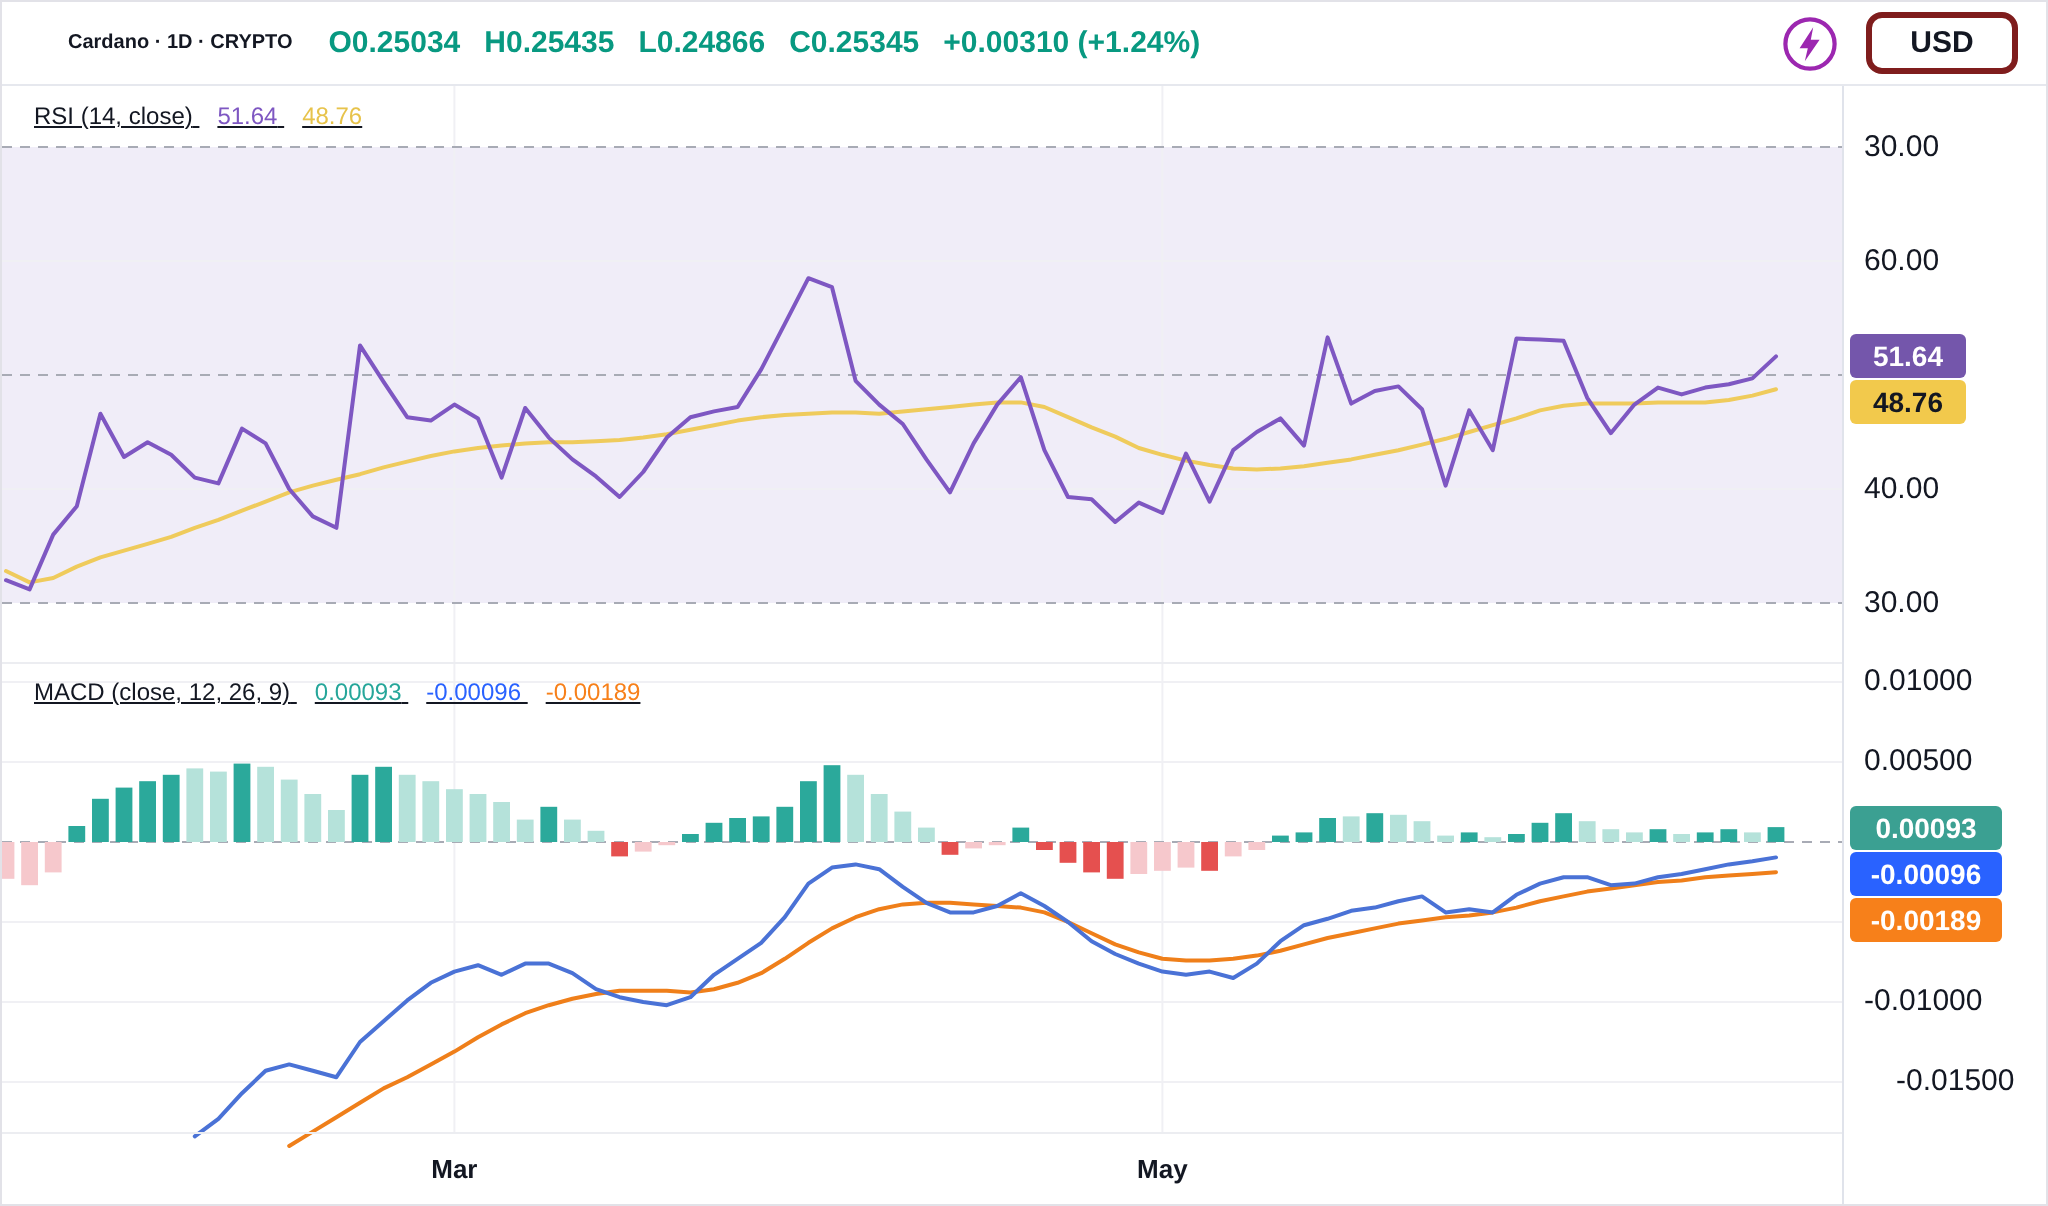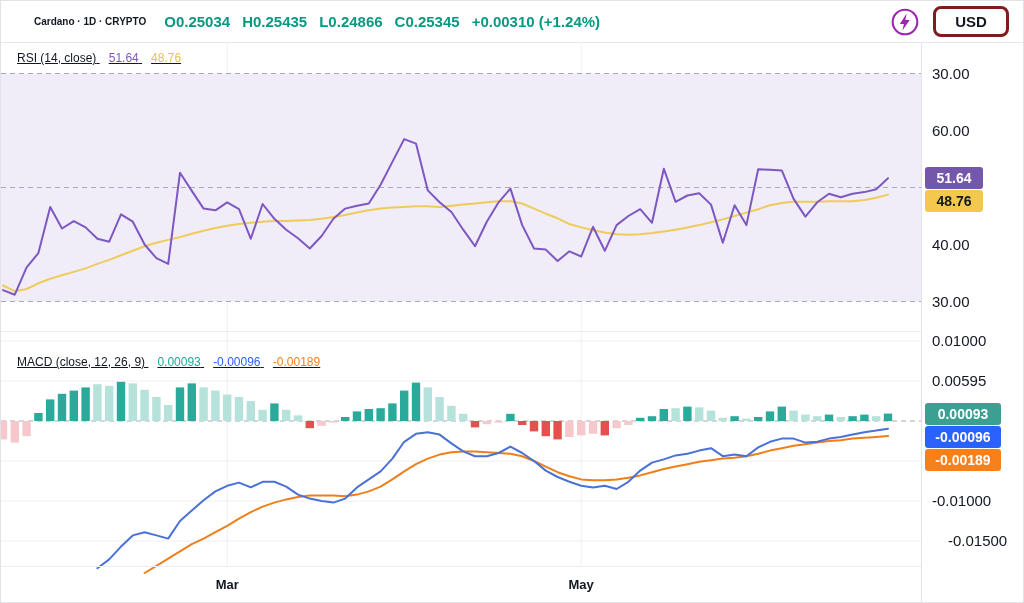--- a/index.html
+++ b/index.html
@@ -23,21 +23,21 @@
     border-radius:8px;font-size:15px;font-weight:bold;color:#131722;cursor:pointer;
     font-family:"Liberation Sans",sans-serif;
   }
   
   #plot{position:absolute;left:0;top:0;z-index:1;}
   .sep{position:absolute;left:0;width:1024px;height:1px;background:#ECEDF1;z-index:2;}
   #pane-label-rsi,#pane-label-macd{
     position:absolute;left:16px;z-index:4;font-size:12px;white-space:nowrap;text-decoration:underline;
   }
   #pane-label-rsi{top:50px;}
-  #pane-label-macd{top:338px;margin-top:16px;}
+  #pane-label-macd{top:338px;}
   .pane-val{margin-left:9px;font-weight:500;}
   
   #right-axis{
     position:absolute;left:920px;top:0;width:104px;height:603px;background:#fff;
     border-left:1px solid #E0E3EB;z-index:5;
   }
   .tick{position:absolute;left:10px;font-size:15px;color:#131722;white-space:nowrap;}
   .badge{
     position:absolute;left:3px;height:22px;line-height:22px;text-align:center;
     border-radius:3px;font-size:14px;font-weight:bold;white-space:nowrap;
@@ -182,21 +182,21 @@
     <span class="pane-val" style="color: rgb(41, 98, 255);">-0.00096</span>
     <span class="pane-val" style="color: rgb(247, 128, 26);">-0.00189</span>
   </div>
 
   <div id="right-axis">
       <div class="tick" style="top: 63.5px;">30.00</div>
       <div class="tick" style="top: 120.5px;">60.00</div>
       <div class="tick" style="top: 234.5px;">40.00</div>
       <div class="tick" style="top: 291.5px;">30.00</div>
       <div class="tick" style="top: 331px;">0.01000</div>
-      <div class="tick" style="top: 371px;">0.00595</div>
+      <div class="tick" style="top: 371px;">0.00500</div>
       <div class="tick" style="top: 491px;">-0.01000</div>
       <div class="tick" style="top: 531px; margin-left: 16px;">-0.01500</div>
       <div class="badge" style="top: 166.152px; width: 58px; background: rgb(116, 86, 171); color: rgb(255, 255, 255);">51.64</div>
       <div class="badge" style="top: 189.152px; width: 58px; background: rgb(242, 201, 76); color: rgb(19, 23, 34);">48.76</div>
       <div class="badge" style="top: 401.56px; width: 76px; background: rgb(59, 160, 146); color: rgb(255, 255, 255);">0.00093</div>
       <div class="badge" style="top: 424.56px; width: 76px; background: rgb(41, 98, 255); color: rgb(255, 255, 255);">-0.00096</div>
       <div class="badge" style="top: 447.56px; width: 76px; background: rgb(247, 128, 26); color: rgb(255, 255, 255);">-0.00189</div>
     </div>
 
   <div id="time-axis">

